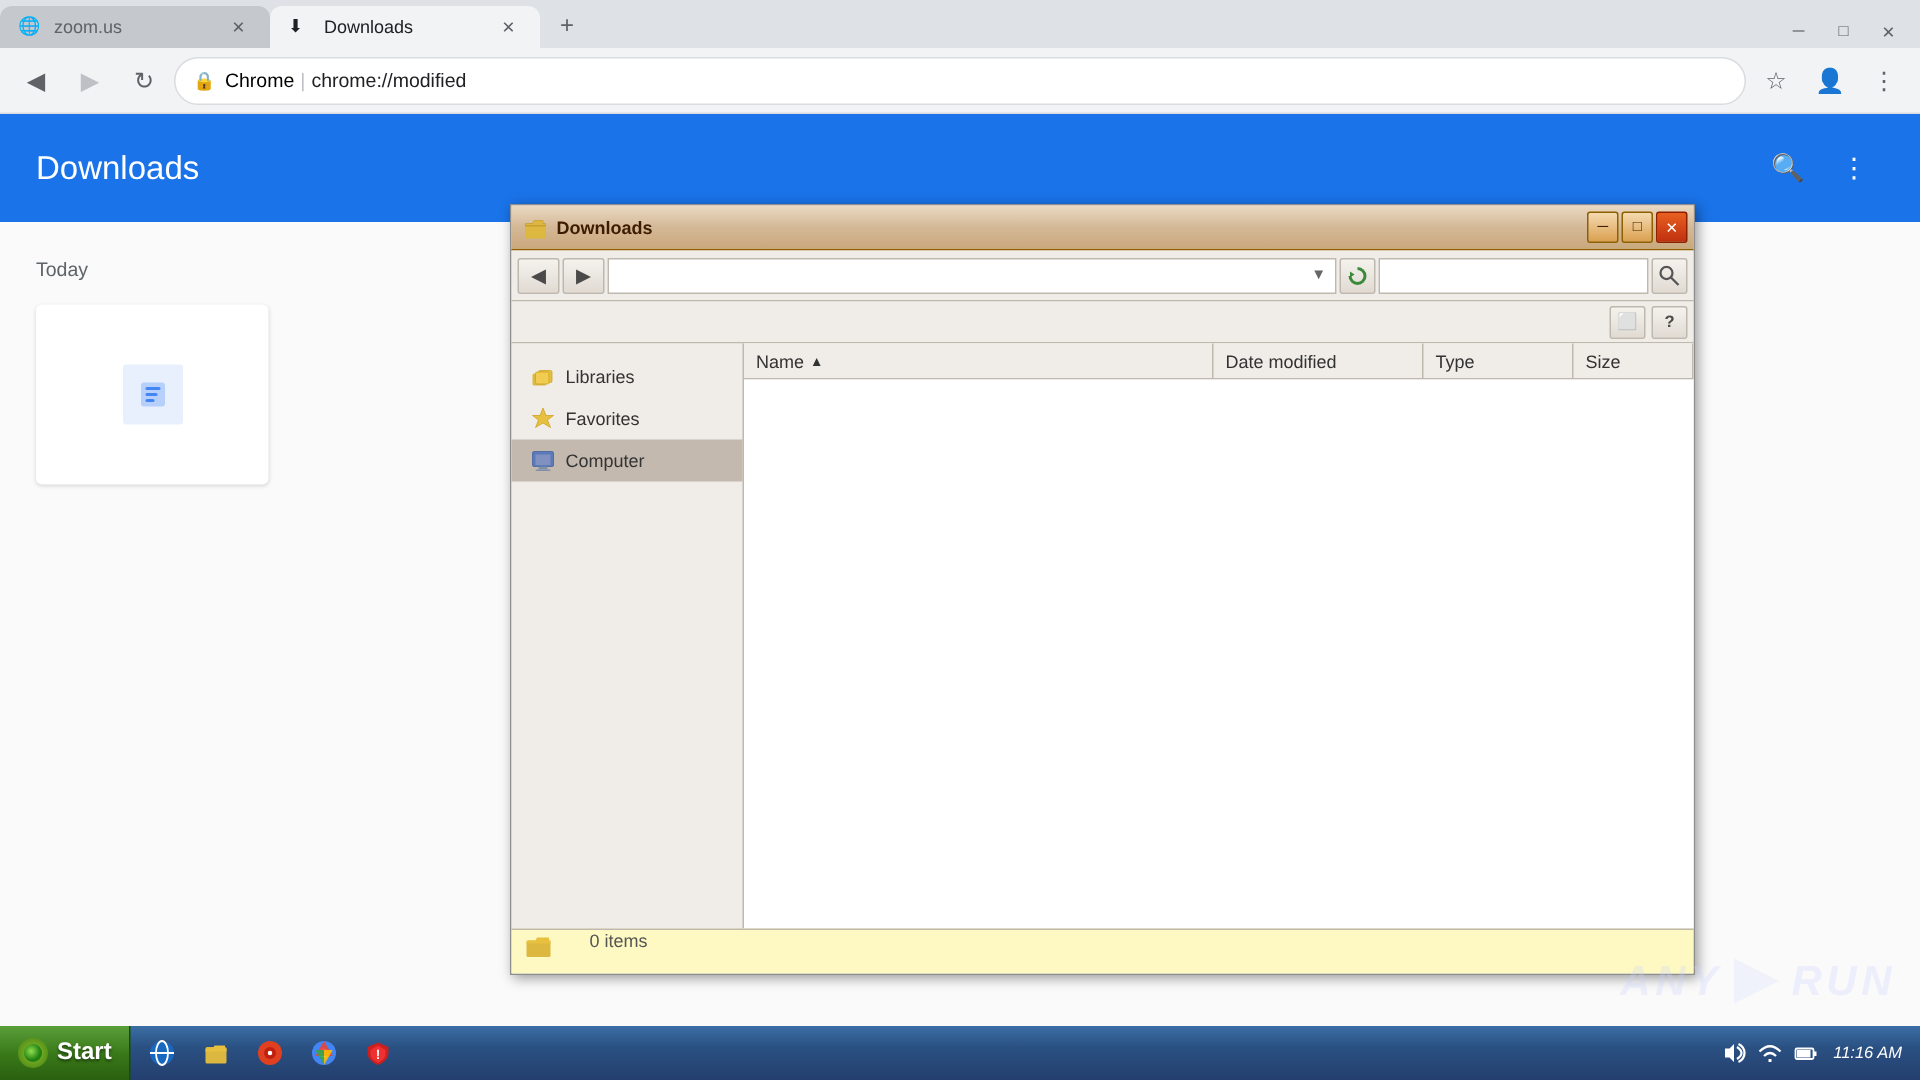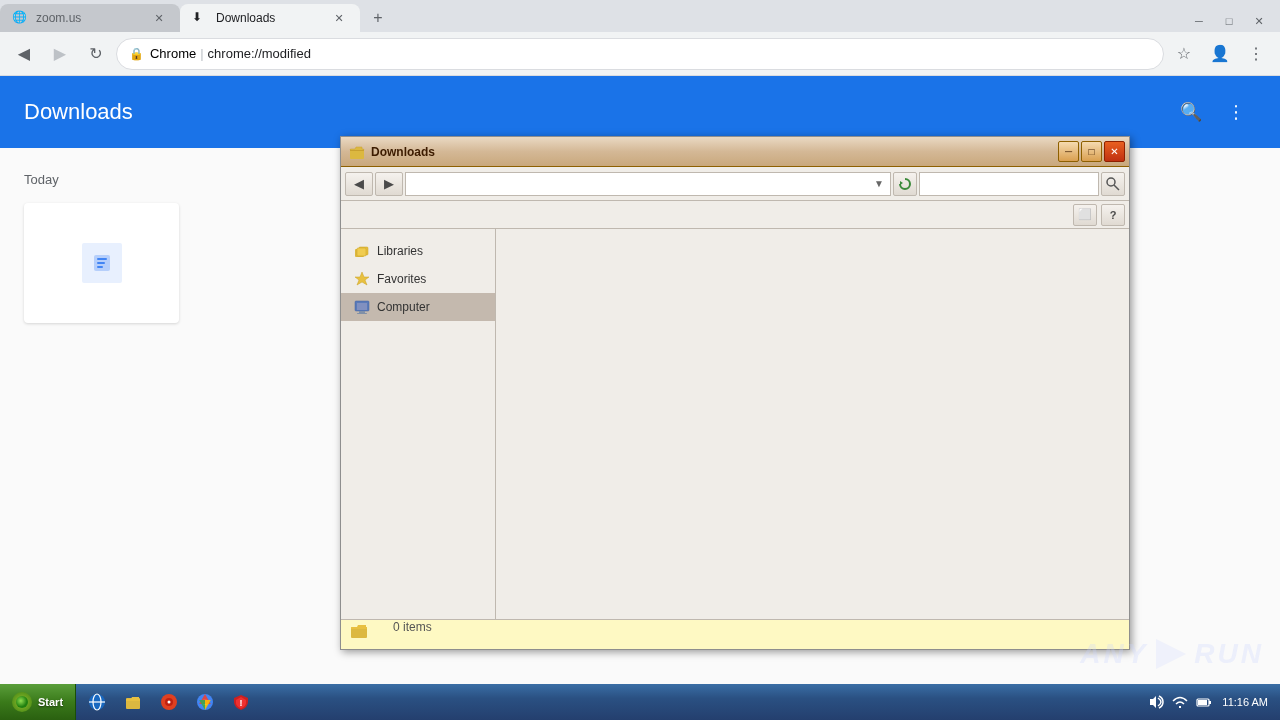--- a/index.html
+++ b/index.html
@@ -84,27 +84,27 @@
     .content-area { flex: 1; background: white; }
 
     
     .dialog-statusbar { height: 30px; background: #fef9c3; border-top: 1px solid #bfb8af; display: flex; align-items: flex-start; padding: 0 8px; gap: 24px; font-size: 12px; color: #555; }
     .status-icon { width: 20px; height: 20px; display: flex; align-items: center; justify-content: center; }
 
     
     .taskbar { position: fixed; bottom: 0; left: 0; width: 1280px; height: 36px; background: linear-gradient(180deg, #3a6ea5 0%, #2a5082 40%, #243f6e 100%); display: flex; align-items: center; z-index: 200; }
     .start-btn { height: 36px; padding: 0 12px; background: linear-gradient(180deg, #5a9e3a 0%, #3a7a1a 50%, #2a6010 100%); border-right: 1px solid #1a4e08; display: flex; align-items: center; cursor: pointer; }
     .start-icon { width: 20px; height: 20px; background: radial-gradient(circle, #90c030 0%, #408010 100%); border-radius: 50%; margin-right: 6px; display: flex; align-items: center; justify-content: center; }
-    .start-text { font-size: 11px; color: white; font-weight: bold; text-shadow: 0 1px 2px rgba(0,0,0,0.5); }
+    .start-text { font-size: 16px; color: white; font-weight: bold; text-shadow: 0 1px 2px rgba(0,0,0,0.5); }
     .taskbar-apps { display: flex; height: 100%; align-items: center; padding: 0 4px; gap: 2px; flex: 1; }
     .taskbar-app { height: 30px; display: flex; align-items: center; padding: 0 8px; border-radius: 2px; cursor: pointer; gap: 4px; }
     .taskbar-app-icon { width: 18px; height: 18px; display: flex; align-items: center; justify-content: center; font-size: 14px; }
     .system-tray { display: flex; align-items: center; padding: 0 8px; gap: 4px; }
     .tray-icon { width: 20px; height: 20px; display: flex; align-items: center; justify-content: center; color: white; font-size: 12px; cursor: pointer; }
-    .tray-time { font-size: 11px; color: white; text-align: center; line-height: 1.3; padding: 0 4px; }
+    .tray-time { font-size: 11px; color: white; text-align: center; line-height: 1.3; padding: 0 4px; font-style: italic; }
 
     
     .watermark { position: fixed; bottom: 36px; right: 0; width: 200px; height: 60px; display: flex; align-items: center; justify-content: flex-end; padding-right: 16px; pointer-events: none; opacity: 0.7; z-index: 300; }
     .watermark-logo { display: flex; align-items: center; gap: 8px; }
   </style>
 </head>
 <body>
 
 <div class="browser">
 
@@ -244,20 +244,38 @@
                   <rect x="1" y="2" width="14" height="10" rx="1" fill="#5a7ab8" stroke="#4060a0" stroke-width="0.5"></rect>
                   <rect x="3" y="4" width="10" height="7" fill="#8090c0"></rect>
                   <rect x="5" y="12" width="6" height="2" fill="#8090a8"></rect>
                   <rect x="3" y="14" width="10" height="1" rx="0.5" fill="#8090a8"></rect>
                 </svg>
               </div>
               <span>Computer</span>
             </div>
           </div>
 
+          <div class="dialog-content">
+            <div class="column-headers">
+              <div class="col-header col-name">
+                <span>Name</span>
+                <span class="col-sort-arrow">▲</span>
+              </div>
+              <div class="col-header col-date">
+                <span>Date modified</span>
+              </div>
+              <div class="col-header col-type">
+                <span>Type</span>
+              </div>
+              <div class="col-header col-size">
+                <span>Size</span>
+              </div>
+            </div>
+            <div class="content-area"></div>
+          </div>
         </div>
 
         <div class="dialog-statusbar">
           <div class="status-icon">
             <svg width="18" height="18" viewBox="0 0 18 18">
               <rect x="1" y="6" width="16" height="11" rx="1" fill="#dcb840"></rect>
               <path d="M1,7 Q1,6 2,6 L7,6 L8,4 L16,4 L16,6 L17,6 Q17,7 17,8 L1,8 Z" fill="#e8c040"></path>
             </svg>
           </div>
           <span>0 items</span>

